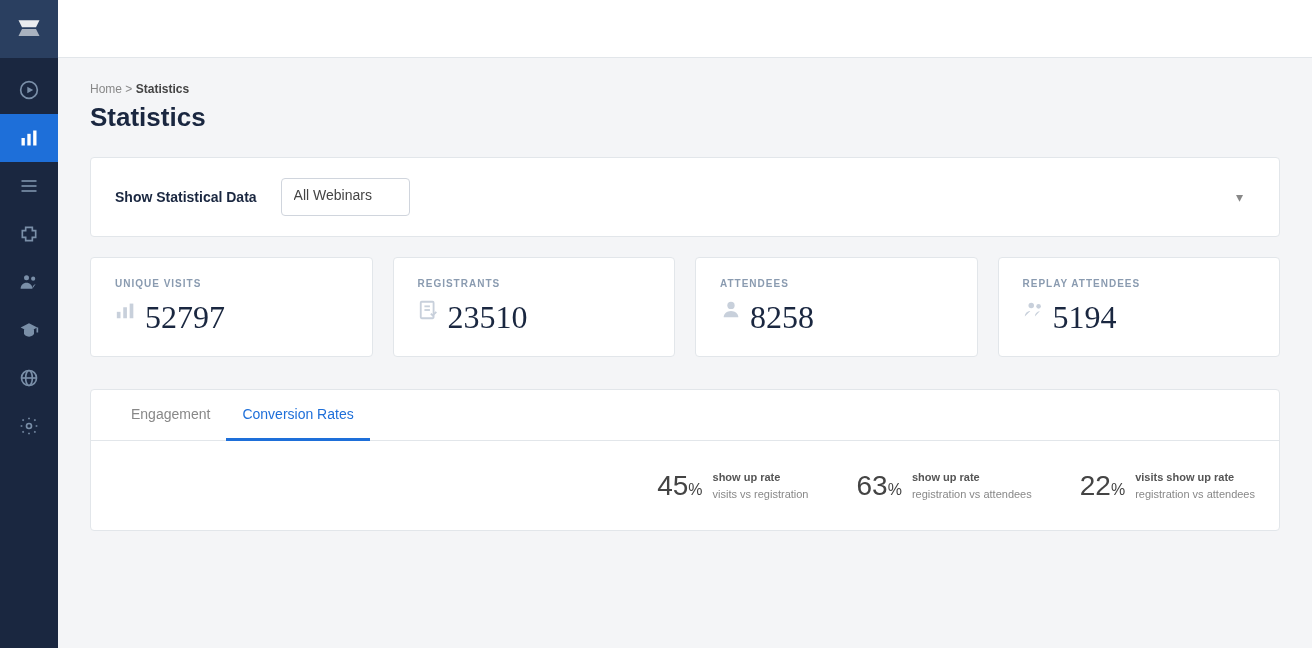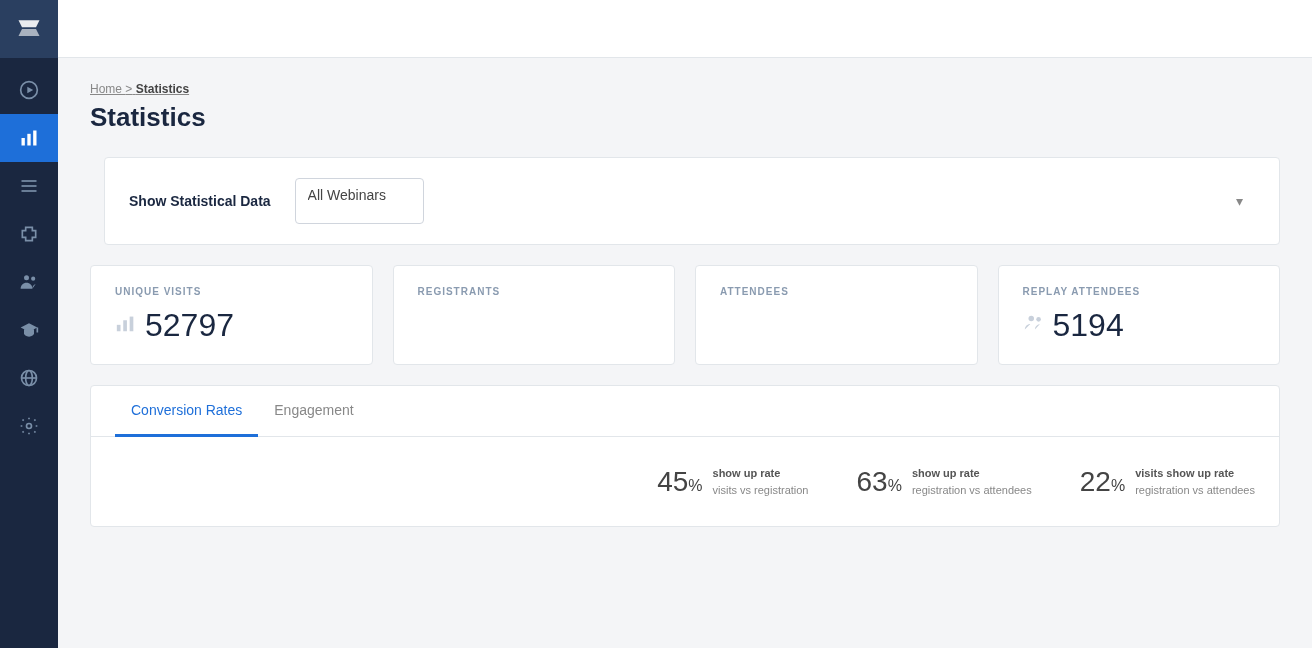--- a/index.html
+++ b/index.html
@@ -59,54 +59,52 @@
     
     .content {
       padding: 24px 32px;
       flex: 1;
     }
 
     .breadcrumb {
       font-size: 12px;
       color: #888;
       margin-bottom: 6px;
-      text-decoration: underline;
     }
     .breadcrumb span.current { font-weight: 600; color: #444; }
 
     .page-title {
       font-size: 26px;
       font-weight: 700;
       color: #1a2740;
       margin-bottom: 24px;
     }
 
     
     .filter-card {
       background: #fff;
       border: 1px solid #e2e6ea;
       border-radius: 4px;
       padding: 20px 24px;
       margin-bottom: 20px;
       display: flex;
       align-items: center;
       gap: 24px;
-      margin-left: 14px;
     }
     .filter-label {
       font-size: 14px;
       font-weight: 600;
       color: #1a2740;
       white-space: nowrap;
     }
     .filter-select {
       flex: 1;
       border: 1px solid #d0d5dd;
       border-radius: 4px;
-      padding: 8px 36px 20px 12px;
+      padding: 8px 36px 12px 12px;
       font-size: 14px;
       color: #444;
       background: #fff;
       appearance: none;
       cursor: pointer;
       position: relative;
     }
     .select-wrapper {
       flex: 1;
       position: relative;
@@ -120,40 +118,41 @@
       color: #888;
       pointer-events: none;
       font-size: 14px;
     }
 
     
     .stats-grid {
       display: grid;
       grid-template-columns: repeat(4, 1fr);
       gap: 20px;
-      margin-bottom: 20px;
+      margin-bottom: 32px;
     }
     .stat-card {
       background: #fff;
       border: 1px solid #e2e6ea;
       border-radius: 4px;
       padding: 20px 24px;
     }
     .stat-label {
       font-size: 10px;
       font-weight: 700;
       letter-spacing: 1px;
       color: #8a9bb0;
       text-transform: uppercase;
       margin-bottom: 10px;
     }
     .stat-value-row {
       display: flex;
-      align-items: center;
+      align-items: flex-start;
       gap: 8px;
+      font-family: Liberation Serif, serif;
     }
     .stat-icon { color: #c8d0db; font-size: 22px; }
     .stat-value {
       font-size: 32px;
       font-weight: 300;
       color: #1a2740;
     }
 
     
     .conversion-card {
@@ -321,24 +320,44 @@
               <rect x="9" y="9" width="4" height="12"></rect>
               <rect x="16" y="5" width="4" height="16"></rect>
             </svg>
           </span>
           <span class="stat-value">52797</span>
         </div>
       </div>
 
       <div class="stat-card">
         <div class="stat-label">Registrants</div>
+        <div class="stat-value-row">
+          <span class="stat-icon">
+            <svg width="22" height="22" viewBox="0 0 24 24" fill="none" stroke="#c8d0db" stroke-width="2">
+              <rect x="3" y="3" width="14" height="18" rx="1"></rect>
+              <line x1="7" y1="8" x2="13" y2="8"></line>
+              <line x1="7" y1="12" x2="13" y2="12"></line>
+              <path d="M14 16l2 2 4-4" stroke="#c8d0db" stroke-width="2" fill="none"></path>
+            </svg>
+          </span>
+          <span class="stat-value">23510</span>
+        </div>
       </div>
 
       <div class="stat-card">
         <div class="stat-label">Attendees</div>
+        <div class="stat-value-row">
+          <span class="stat-icon">
+            <svg width="22" height="22" viewBox="0 0 24 24" fill="#c8d0db">
+              <circle cx="12" cy="7" r="4"></circle>
+              <path d="M4 20c0-4 3.6-7 8-7s8 3 8 7"></path>
+            </svg>
+          </span>
+          <span class="stat-value">8258</span>
+        </div>
       </div>
 
       <div class="stat-card">
         <div class="stat-label">Replay Attendees</div>
         <div class="stat-value-row">
           <span class="stat-icon">
             <svg width="22" height="22" viewBox="0 0 24 24" fill="#c8d0db">
               <circle cx="9" cy="7" r="3"></circle>
               <path d="M2 19c0-3.3 2.7-6 6-6"></path>
               <circle cx="17" cy="8" r="2.5"></circle>
@@ -346,22 +365,22 @@
             </svg>
           </span>
           <span class="stat-value">5194</span>
         </div>
       </div>
 
     </div>
 
     <div class="conversion-card">
       <div class="tabs-row">
+        <div class="tab">Engagement</div>
         <div class="tab active">Conversion Rates</div>
-        <div class="tab">Engagement</div>
       </div>
       <div class="conversion-content">
 
         <div class="rate-item">
           <span class="rate-percent">
             <span>45</span><span class="pct">%</span>
           </span>
           <div class="rate-desc">
             <strong>show up rate</strong>
             <span>visits vs registration</span>

